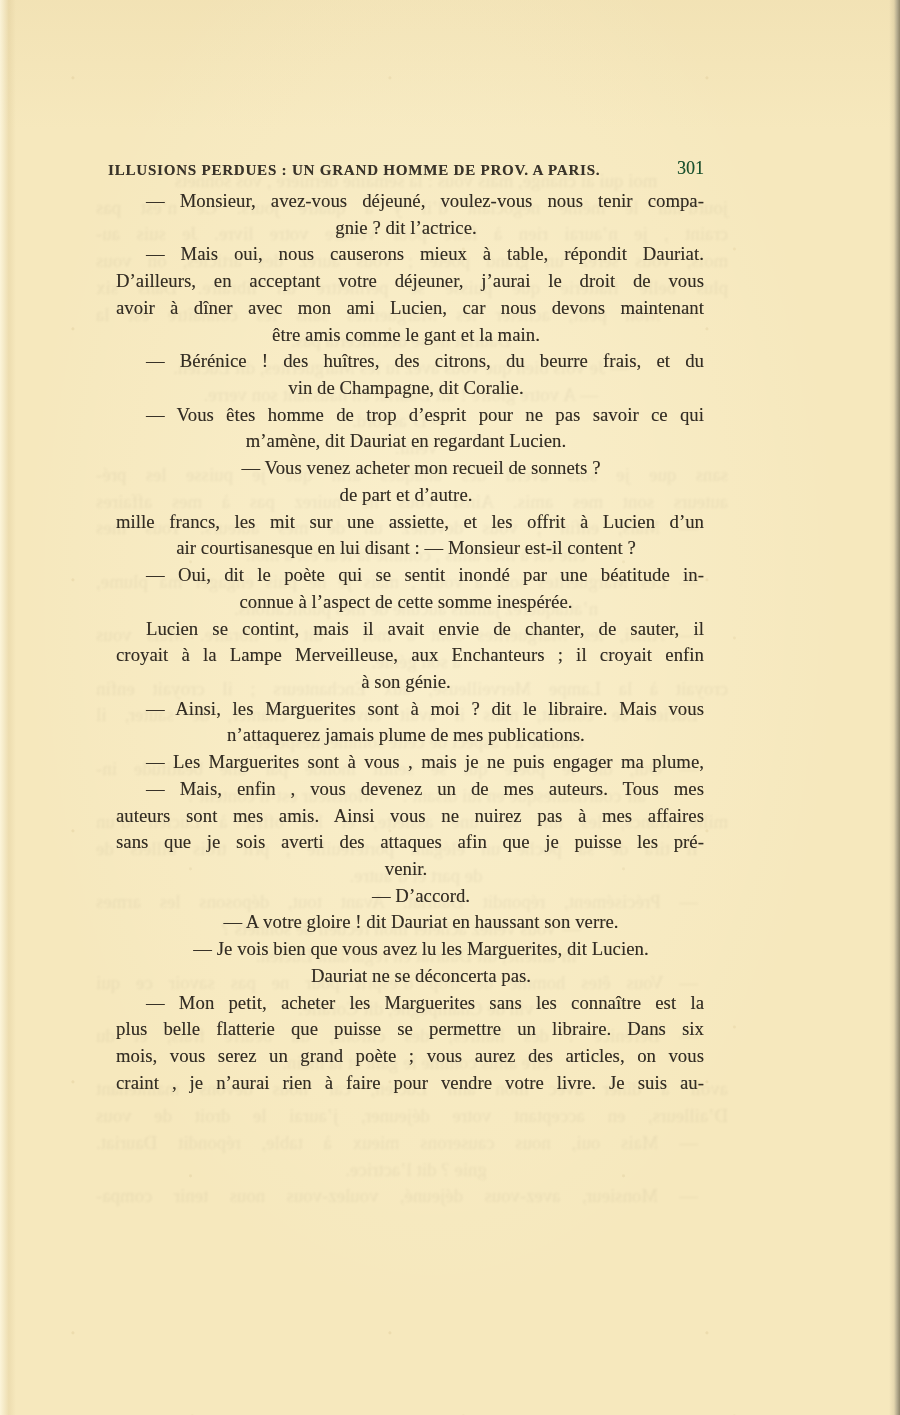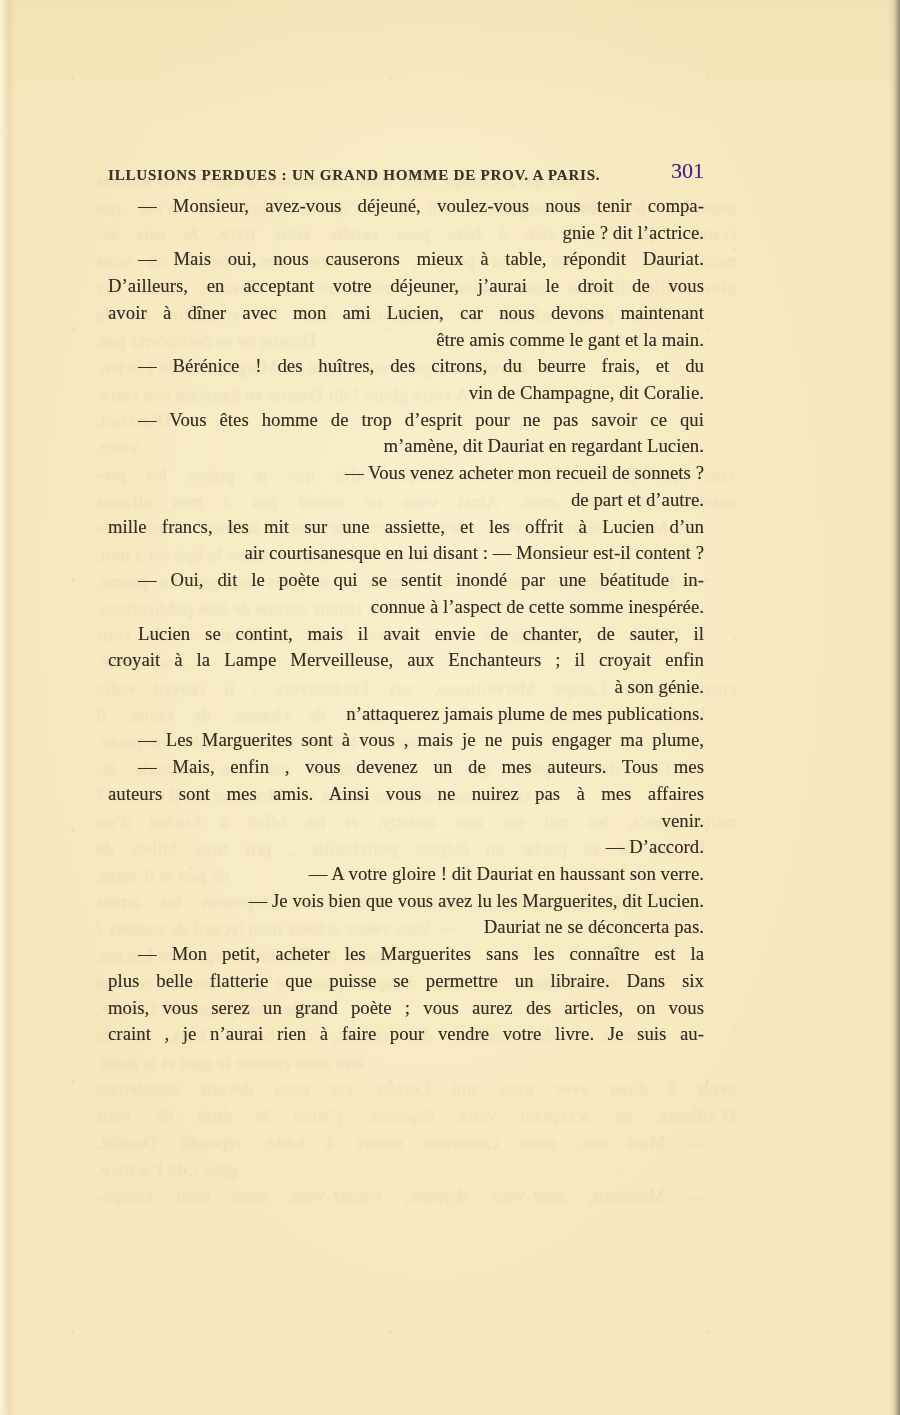--- a/index.html
+++ b/index.html
@@ -59,36 +59,36 @@
   }
   .header-title {
     font-size: 15px;
     font-weight: bold;
     letter-spacing: 0.8px;
     color: #3a342a;
     white-space: nowrap;
     text-shadow: 0.2px 0.2px 0.3px rgba(45,38,26,0.45);
   }
   .folio {
-    font-size: 22px;
+    font-size: 18px;
     font-weight: normal;
-    color: #4c1d95;
+    color: #14532d;
     text-shadow: 0.2px 0.2px 0.3px rgba(45,38,26,0.45);
   }
 
   .line {
     font-size: 18.6px;
     line-height: 26.72px;
     height: 26.72px;
     letter-spacing: 0.1px;
     white-space: normal;
     text-shadow: 0.25px 0.25px 0.35px rgba(45,38,26,0.40);
   }
-  .line.fill { text-align: justify; text-align-last: justify; }
-  .line.end  { text-align: right; }
+  .line.fill { text-align: justify; text-align-last: justify; margin-left: 8px; }
+  .line.end  { text-align: center; }
   .line.indent { text-indent: 30px; }
 </style>
 </head>
 <body>
 
 <div class="ghost" id="ghost-block">
     <div class="line end">moi qui ai changé, mais vous : la semaine dernière , vos sonnets</div>
     <div class="line fill">jourd’hui le même négociant d’il y a quatre jours. Ce n’est pas</div>
     <div class="line fill">craint , je n’aurai rien à faire pour vendre votre livre. Je suis au-</div>
     <div class="line fill">mois, vous serez un grand poète ; vous aurez des articles, on vous</div>
@@ -147,24 +147,26 @@
       <div class="line end">m’amène, dit Dauriat en regardant Lucien.</div>
       <div class="line end indent">— Vous venez acheter mon recueil de sonnets ?</div>
       <div class="line end">de part et d’autre.</div>
       <div class="line fill">mille francs, les mit sur une assiette, et les offrit à Lucien d’un</div>
       <div class="line end">air courtisanesque en lui disant : — Monsieur est-il content ?</div>
       <div class="line fill indent">— Oui, dit le poète qui se sentit inondé par une béatitude in-</div>
       <div class="line end">connue à l’aspect de cette somme inespérée.</div>
       <div class="line fill indent">Lucien se contint, mais il avait envie de chanter, de sauter, il</div>
       <div class="line fill">croyait à la Lampe Merveilleuse, aux Enchanteurs ; il croyait enfin</div>
       <div class="line end">à son génie.</div>
+      <div class="line fill indent">— Ainsi, les Marguerites sont à moi ? dit le libraire. Mais vous</div>
       <div class="line end">n’attaquerez jamais plume de mes publications.</div>
       <div class="line fill indent">— Les Marguerites sont à vous , mais je ne puis engager ma plume,</div>
       <div class="line fill indent">— Mais, enfin , vous devenez un de mes auteurs. Tous mes</div>
       <div class="line fill">auteurs sont mes amis. Ainsi vous ne nuirez pas à mes affaires</div>
+      <div class="line fill">sans que je sois averti des attaques afin que je puisse les pré-</div>
       <div class="line end">venir.</div>
       <div class="line end indent">— D’accord.</div>
       <div class="line end indent">— A votre gloire ! dit Dauriat en haussant son verre.</div>
       <div class="line end indent">— Je vois bien que vous avez lu les Marguerites, dit Lucien.</div>
       <div class="line end indent">Dauriat ne se déconcerta pas.</div>
       <div class="line fill indent">— Mon petit, acheter les Marguerites sans les connaître est la</div>
       <div class="line fill">plus belle flatterie que puisse se permettre un libraire. Dans six</div>
       <div class="line fill">mois, vous serez un grand poète ; vous aurez des articles, on vous</div>
       <div class="line fill">craint , je n’aurai rien à faire pour vendre votre livre. Je suis au-</div>
     </div>

